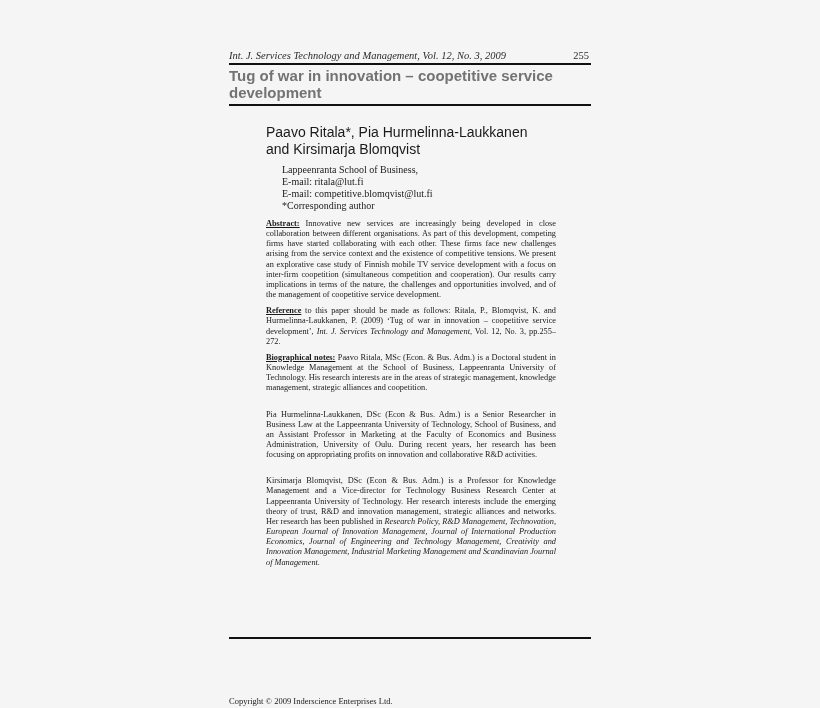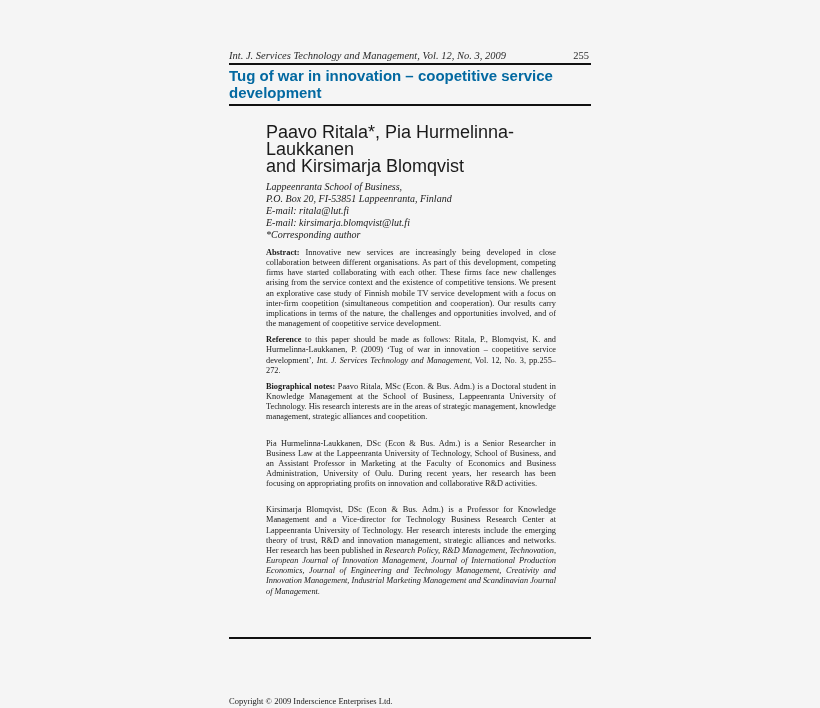--- a/index.html
+++ b/index.html
@@ -41,52 +41,51 @@
     }
     .title {
       position: absolute;
       left: 229px;
       top: 67px;
       width: 362px;
       font-family: "Liberation Sans", sans-serif;
       font-weight: bold;
       font-size: 15px;
       line-height: 17px;
-      color: #0369a1;
+      color: #737373;
       margin: 0;
     }
     .content {
       position: absolute;
       left: 266px;
       top: 124px;
       width: 290px;
     }
     .authors {
       font-family: "Liberation Sans", sans-serif;
-      font-size: 18px;
+      font-size: 14px;
       line-height: 17px;
       color: #1a1a1a;
       margin: 0 0 6px 0;
     }
     .affil {
       font-size: 10px;
       line-height: 12px;
       color: #1a1a1a;
-      margin: 0 0 7px 0;
-      font-style: italic;
+      margin: 0 0 7px 16px;
     }
     .affil div { white-space: nowrap; }
     .para {
       font-size: 8.3px;
       line-height: 10.15px;
       text-align: justify;
       margin: 0 0 6px 0;
       color: #1a1a1a;
     }
-    .para b { font-weight: bold; }
+    .para b { font-weight: bold; text-decoration: underline; }
     .para i { }
     .para.gap { margin-bottom: 16px; }
     .copyright {
       position: absolute;
       left: 229px;
       top: 696px;
       font-size: 8.5px;
       color: #222;
     }
   </style>
@@ -103,23 +102,22 @@
 <div class="rule" style="top:104px;"></div>
 
 <div class="content">
   <div class="authors">
     <div>Paavo Ritala*, Pia Hurmelinna-Laukkanen</div>
     <div>and Kirsimarja Blomqvist</div>
   </div>
 
   <div class="affil">
     <div>Lappeenranta School of Business,</div>
-    <div>P.O. Box 20, FI-53851 Lappeenranta, Finland</div>
     <div>E-mail: ritala@lut.fi</div>
-    <div>E-mail: kirsimarja.blomqvist@lut.fi</div>
+    <div>E-mail: competitive.blomqvist@lut.fi</div>
     <div>*Corresponding author</div>
   </div>
 
   <p class="para">
     <b>Abstract:</b><span> Innovative new services are increasingly being developed in close collaboration between different organisations. As part of this development, competing firms have started collaborating with each other. These firms face new challenges arising from the service context and the existence of competitive tensions. We present an explorative case study of Finnish mobile TV service development with a focus on inter-firm coopetition (simultaneous competition and cooperation). Our results carry implications in terms of the nature, the challenges and opportunities involved, and of the management of coopetitive service development.</span>
   </p>
 
 
   <p class="para">
     <b>Reference</b><span> to this paper should be made as follows: Ritala, P., Blomqvist, K. and Hurmelinna-Laukkanen, P. (2009) ‘Tug of war in innovation – coopetitive service development’, </span><i>Int. J. Services Technology and Management</i><span>, Vol. 12, No. 3, pp.255–272.</span>

